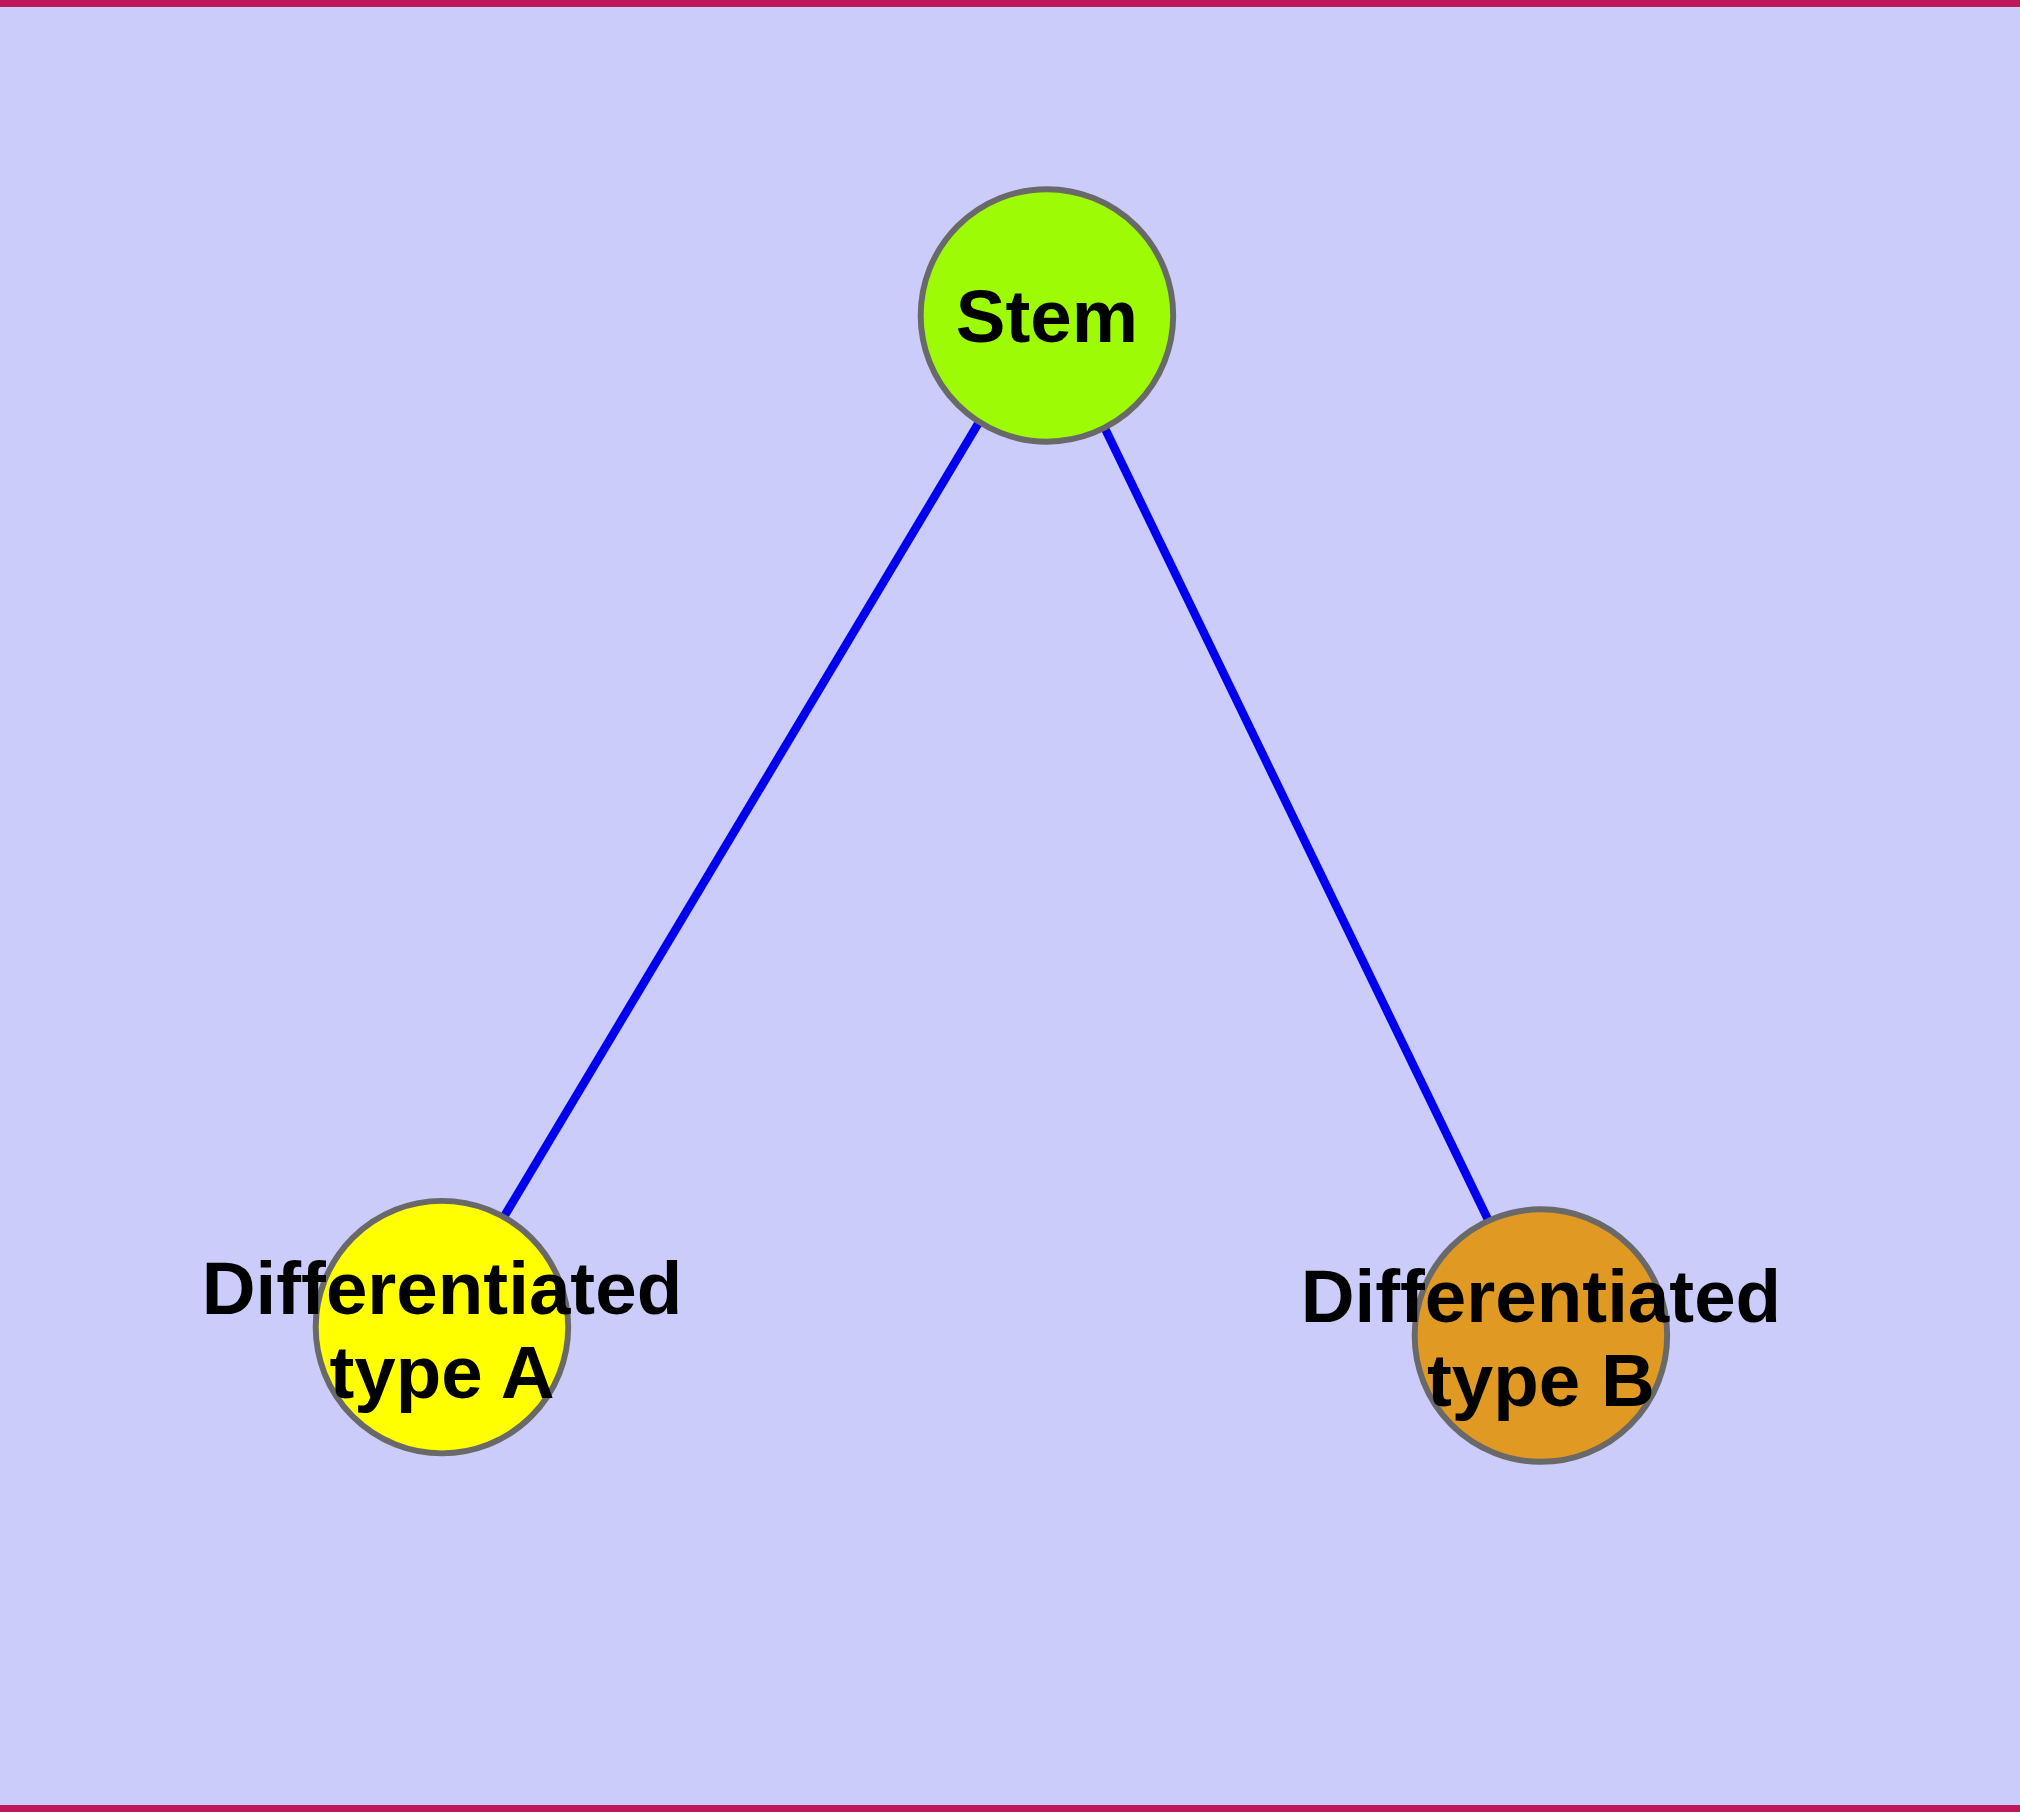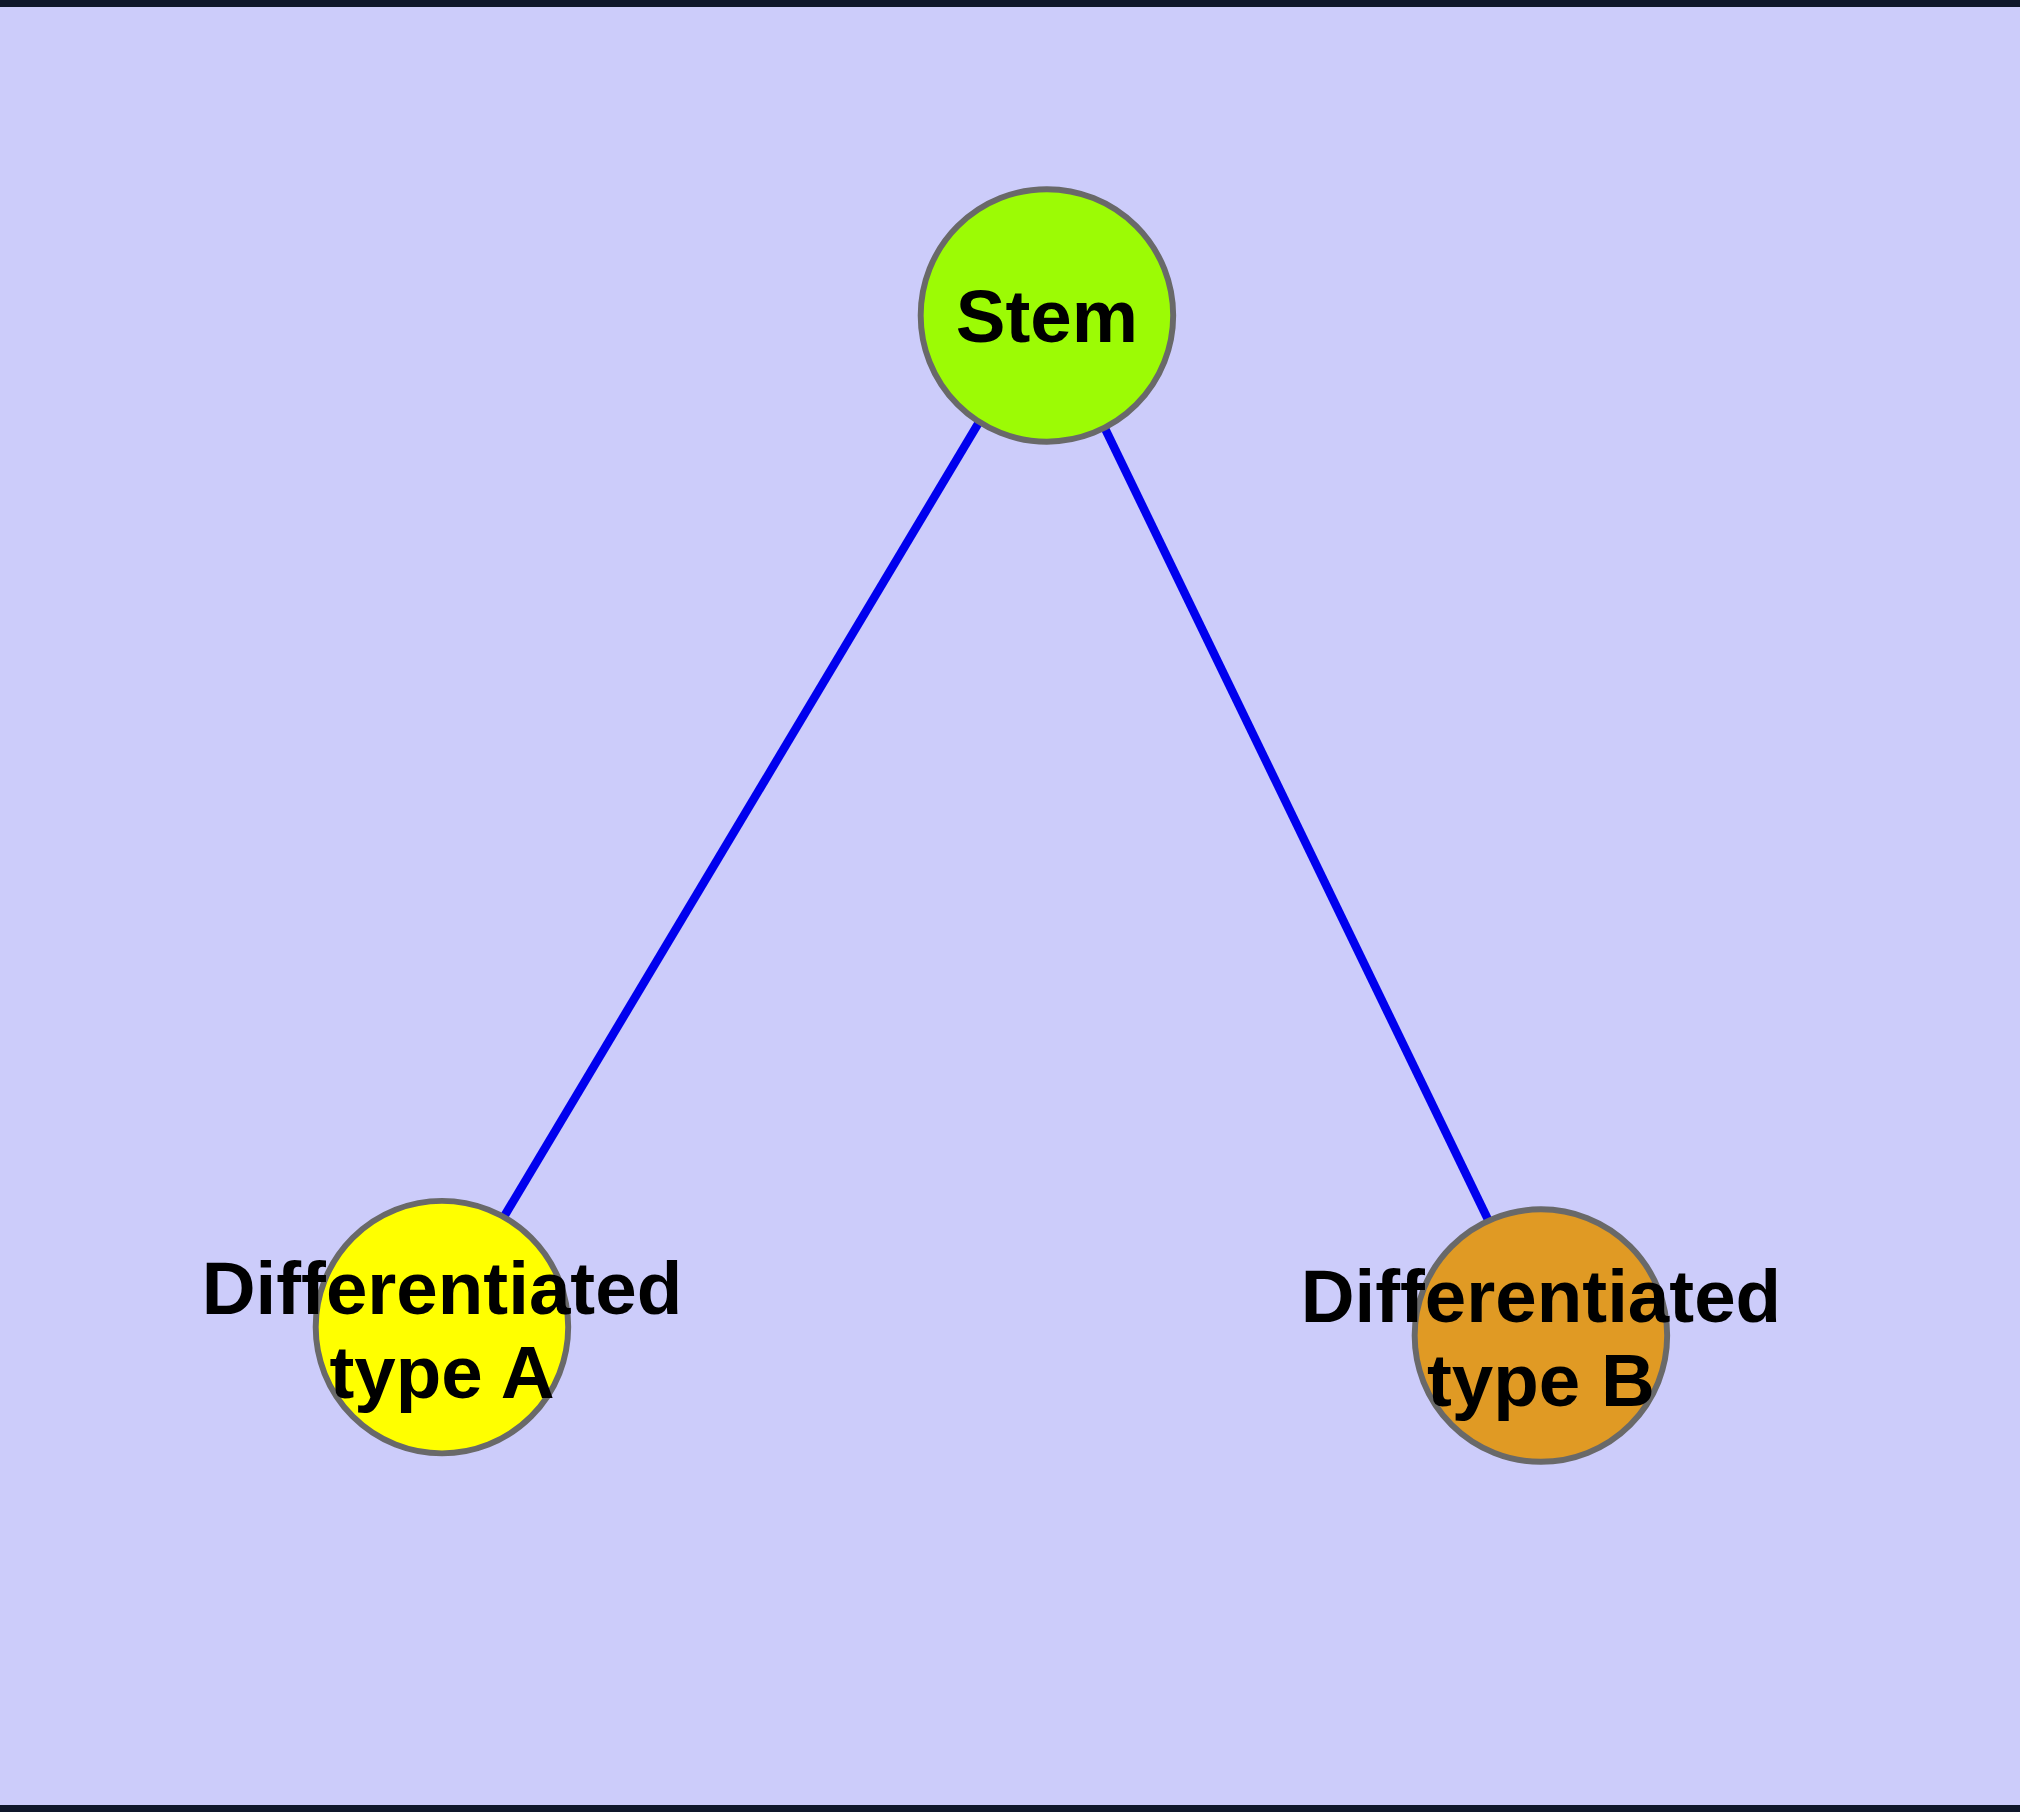--- a/index.html
+++ b/index.html
@@ -11,21 +11,21 @@
     width: 2021px;
     height: 1812px;
     overflow: hidden;
     font-family: "Liberation Sans", sans-serif;
   }
 
   #diagram-root {
     position: relative;
     width: 2021px;
     height: 1812px;
-    background: #0f172a;
+    background: #be185d;
   }
 
   
   #graph-canvas {
     position: absolute;
     left: 0;
     top: 6.8px;
     width: 2021px;
     height: 1798px;
     background: #ccccfa;

